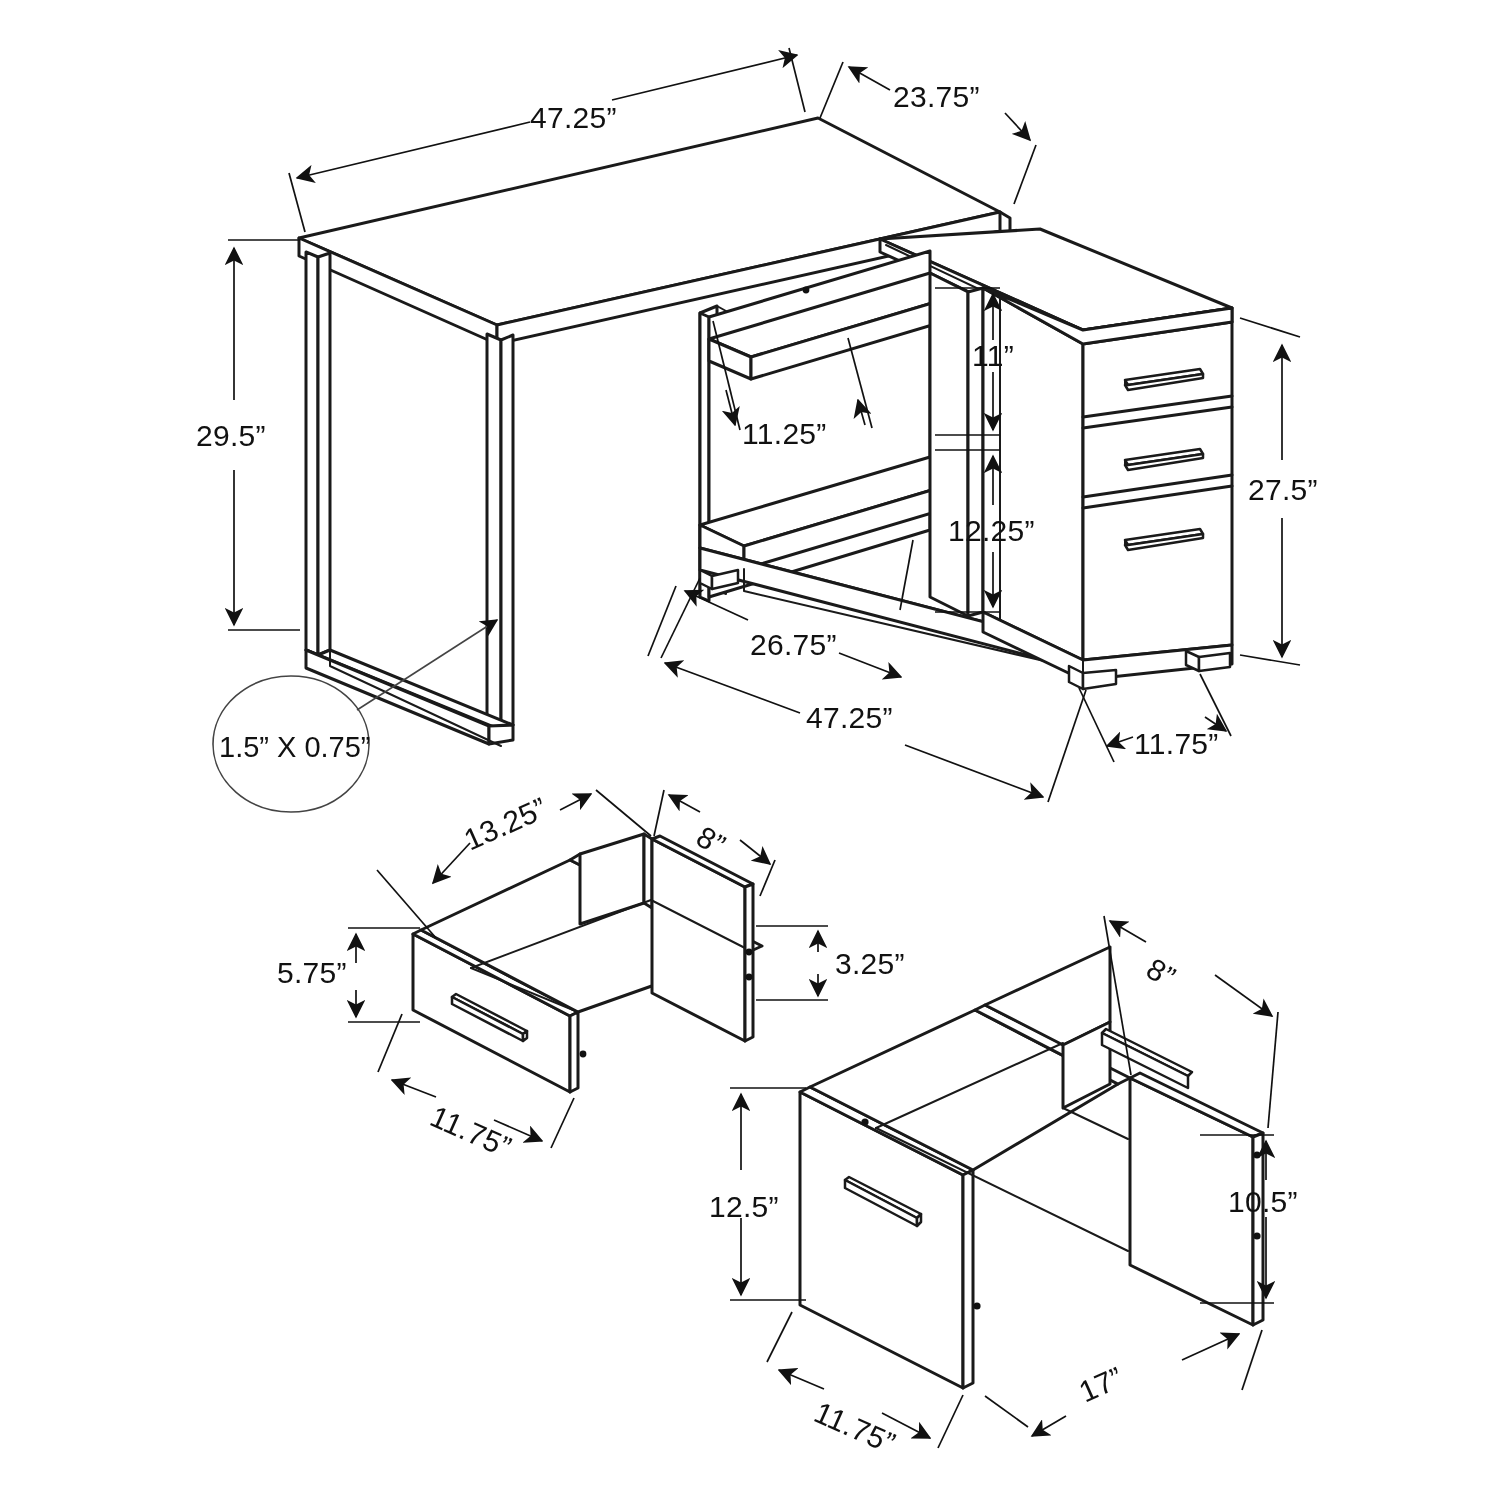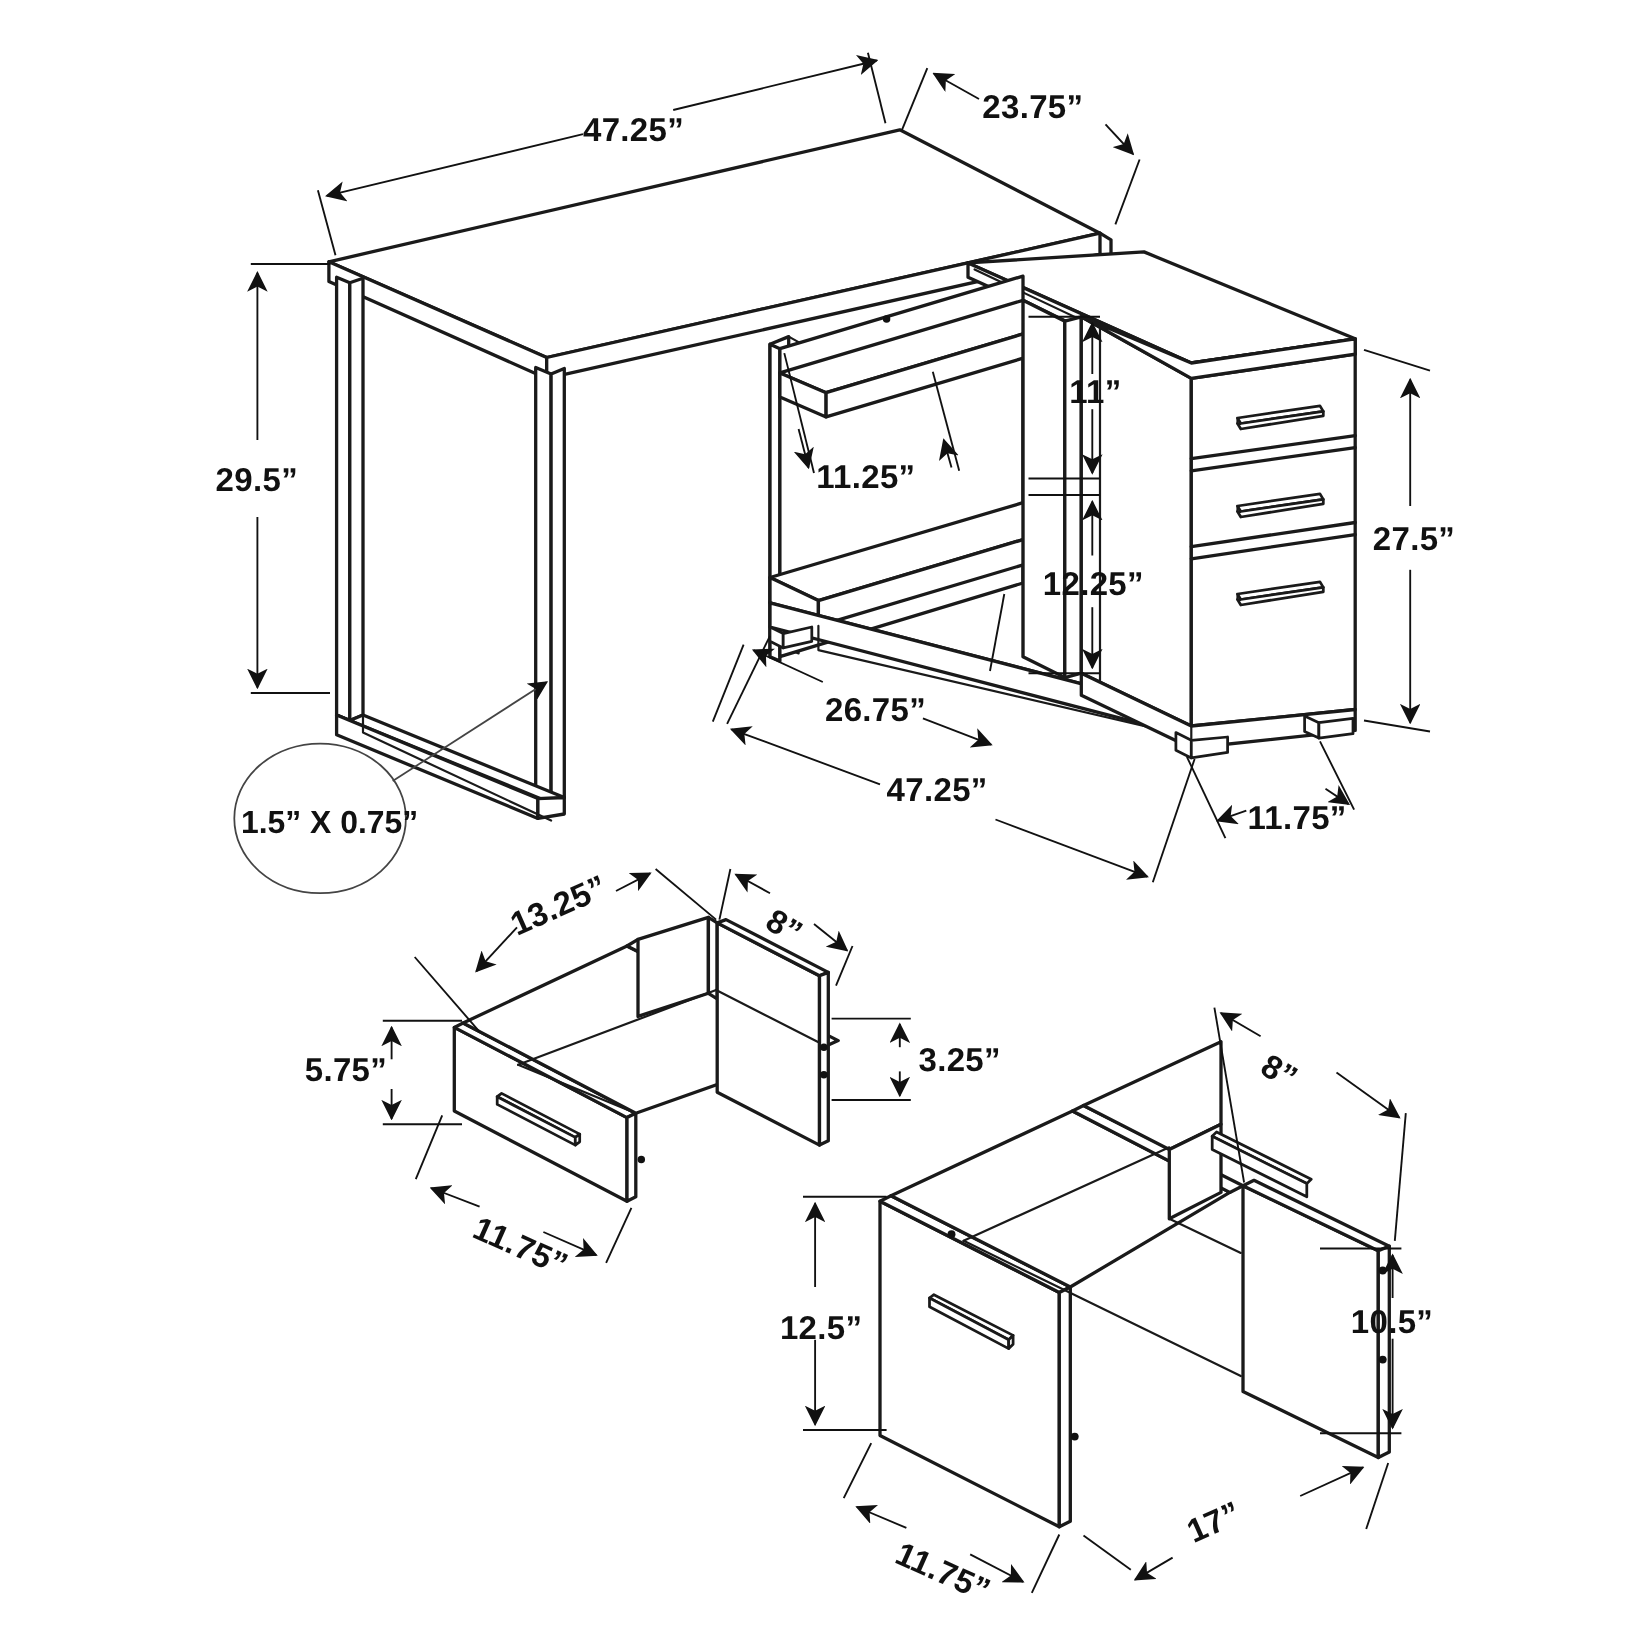--- a/index.html
+++ b/index.html
@@ -1,17 +1,17 @@
 <!DOCTYPE html>
 <html><head>
 <meta charset="utf-8">
 <style>
   html,body{margin:0;padding:0;background:#ffffff;}
   body{width:1500px;height:1500px;font-family:"Liberation Sans",sans-serif;}
-  #canvas{position:relative;width:1360px;height:1500px;background:#fff;overflow:hidden;font-weight:bold;}
+  #canvas{position:relative;width:1360px;height:1500px;background:#fff;overflow:hidden;}
   svg{display:block;}
   .ln{fill:none;stroke:#1a1a1a;stroke-width:3;stroke-linejoin:round;stroke-linecap:round;}
   .ln-thin{fill:none;stroke:#1a1a1a;stroke-width:2;stroke-linejoin:round;stroke-linecap:round;}
   .panel{fill:#ffffff;stroke:#1a1a1a;stroke-width:3;stroke-linejoin:round;}
   .panel-l{fill:#ffffff;stroke:#1a1a1a;stroke-width:2.5;stroke-linejoin:round;}
   .dim{fill:none;stroke:#111111;stroke-width:1.7;}
   .dimx{fill:none;stroke:#111111;stroke-width:1.7;}
   .arrow{fill:#111111;}
   .dot{fill:#111111;}
   .callout{fill:none;stroke:#444;stroke-width:1.6;}

